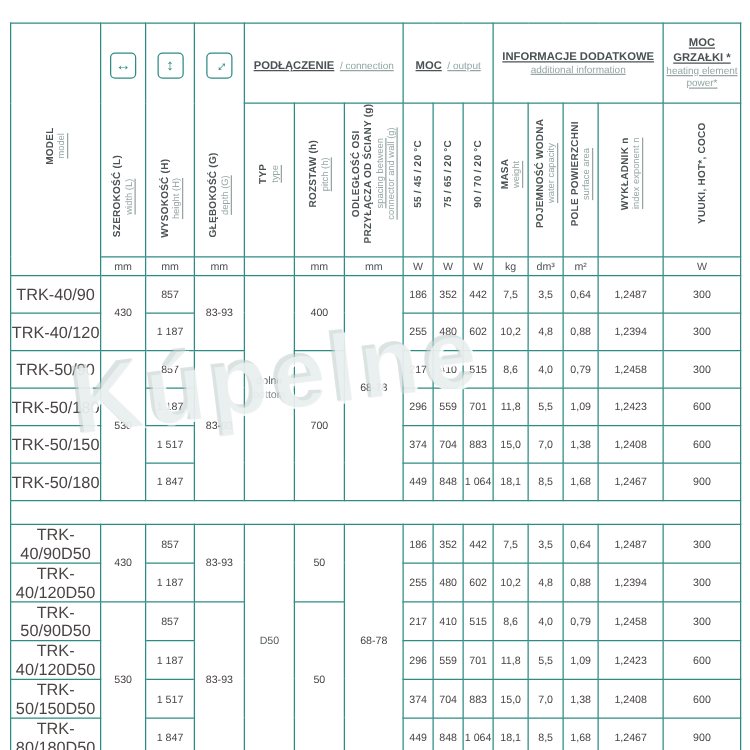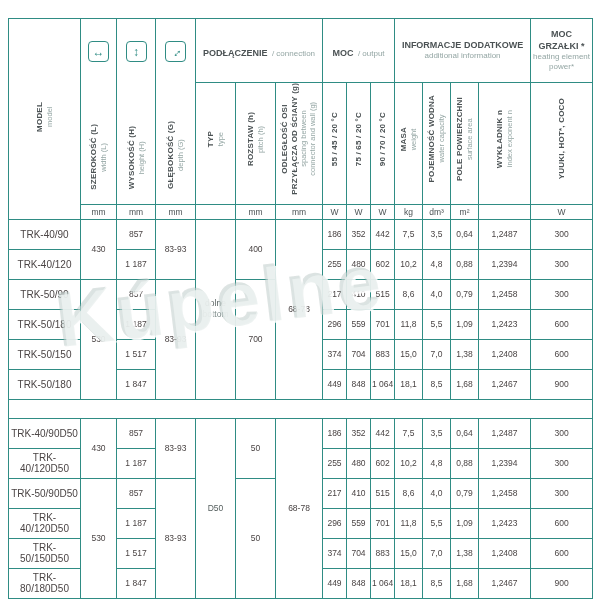--- a/index.html
+++ b/index.html
@@ -9,22 +9,22 @@
         table-layout:fixed;}
   table.spec th, table.spec td{border:1px solid #2f8c84;padding:0;vertical-align:middle;
         text-align:center;font-family:"Liberation Sans",sans-serif;background:#fff;}
   tr.group{height:64px;}
   tr.sub{height:104px;}
   tr.units{height:15px;}
   tr.data{height:30px;}
   tr.bandrow{height:19px;}
   
   .plh{font-weight:bold;color:#4b5254;font-size:8.5px;}
-  .enh{color:#94a6a4;font-size:8px;font-weight:normal;}
-  .grp .plh{font-size:9px;}
+  .enh{color:#94a6a4;font-size:8px;font-weight:normal;text-decoration:underline;}
+  .grp .plh{font-size:9px;text-decoration:underline;}
   .stack div{line-height:1.25;}
   
   .v{writing-mode:vertical-rl;transform:rotate(180deg);display:inline-block;line-height:1.2;}
   .v span{display:block;}
   .v .plh{font-size:8px;letter-spacing:.2px;}
   .v .enh{font-size:7.5px;}
   th.bot{vertical-align:bottom;}
   th.bot .v{margin-bottom:5px;}
   
   th.dim{vertical-align:top;}
@@ -33,21 +33,21 @@
         display:flex;align-items:center;justify-content:center;flex:none;}
   .icobox .g{color:#2f8c84;font-size:12px;font-weight:bold;line-height:1;}
   .icobox .g.diag{transform:rotate(-45deg);}
   .dimwrap .v{margin-top:auto;margin-bottom:5px;}
   
   .unit{font-size:8.5px;color:#4b5254;}
   td.diagcell{background-image:linear-gradient(to bottom right,transparent calc(50% - .7px),
         #2f8c84 calc(50% - .7px),#2f8c84 calc(50% + .7px),transparent calc(50% + .7px));}
   
   td.num{font-size:8.5px;color:#4a4444;}
-  td.model{font-size:10px;color:#4a4444;text-align:left;padding-left:9px;}
+  td.model{font-size:13px;color:#4a4444;text-align:left;padding-left:9px;}
   td.sh{background:#c9d7d4;margin-top:31px;}
   td.sh2{background:#dde7e4;}
   td.sh3{background:#c6d5d2;}
   td.typ{font-size:8.5px;}
   td.typ .tp{display:block;color:#545e5d;line-height:1.3;}
   td.typ .tp2{display:block;color:#7b8a88;line-height:1.3;}
   
   td.band{background:#177d74;text-align:left;padding-left:18px;border:1px solid #177d74;}
   td.band .b1{color:#fff;font-weight:bold;font-size:9px;}
   td.band .b2{color:rgba(255,255,255,0.85);font-weight:bold;font-size:9px;margin-left:4px;}

